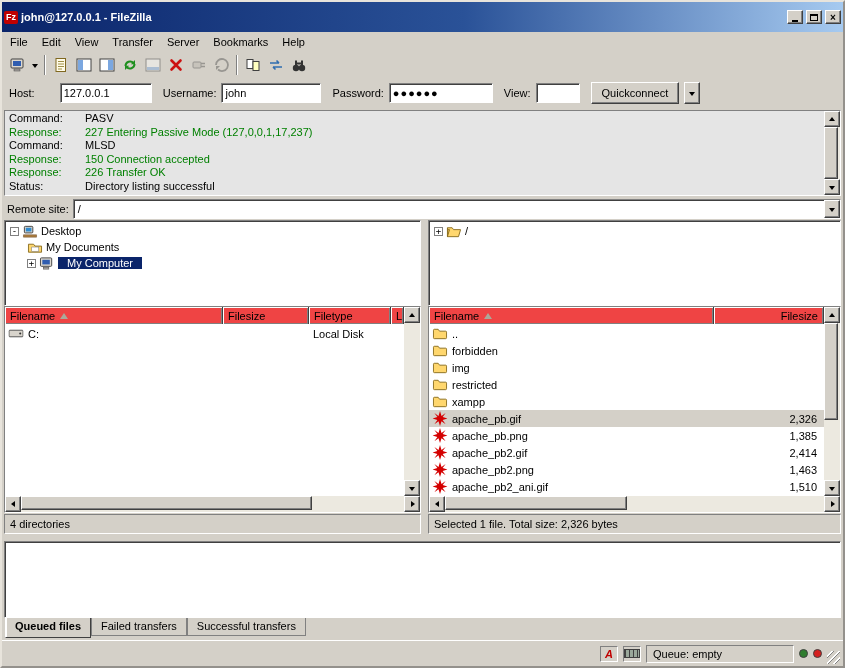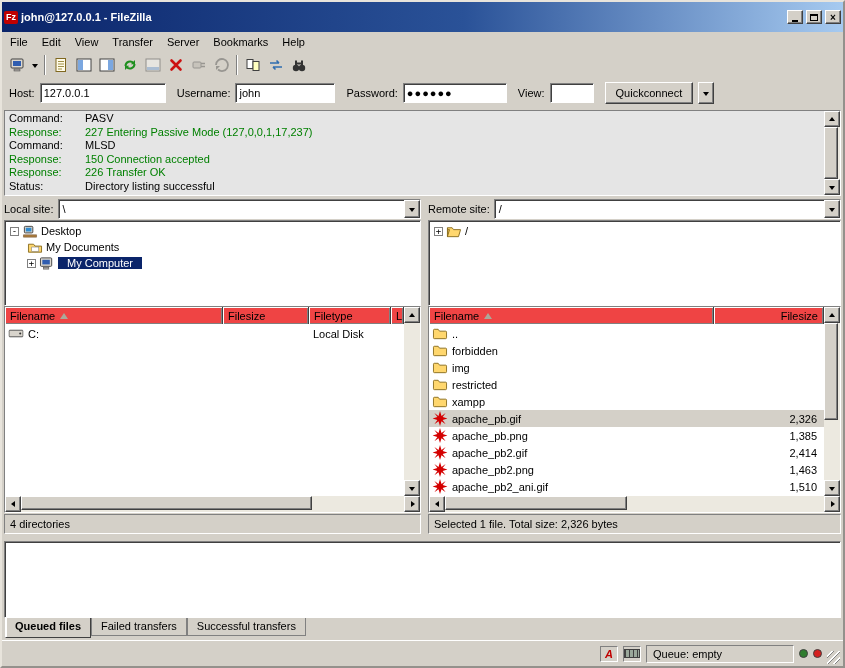--- a/index.html
+++ b/index.html
@@ -238,21 +238,21 @@
           <circle cx="5" cy="11" r="3.2" fill="#333"></circle>
           <circle cx="11" cy="11" r="3.2" fill="#333"></circle>
           <path d="M4 3.5 h2 v5 h-2zM10 3.5 h2 v5 h-2z" fill="#333"></path>
           <rect x="6" y="5.5" width="4" height="2" fill="#333"></rect>
         </svg>
       </span>
   </div>
 
   <div class="quickbar">
     <span>Host:</span>
-    <input class="qfield" style="width: 126px;" value="127.0.0.1">
+    <input class="qfield" style="width: 92px; margin-left: 20px;" value="127.0.0.1">
     <span style="margin-left:6px">Username:</span>
     <input class="qfield" style="width: 100px;" value="john">
     <span style="margin-left:6px">Password:</span>
     <input class="qfield" style="width: 104px; letter-spacing: 1px;" value="●●●●●●">
     <span style="margin-left:6px">View:</span>
     <input class="qfield" style="width: 44px;" value="">
     <button class="btn" style="margin-left:6px">Quickconnect</button>
     <span class="ddbtn">
         <span class="tri-down"></span>
       </span>
@@ -294,31 +294,20 @@
             <span class="sthumb" style="top:0;height:100%"></span>
           </span>
         <span class="sbtn">
             <span class="tri-down"></span>
           </span>
       </div>
     </div>
   </div>
 
   <div class="cols siterow">
-    <div class="w-l">
-        <div class="sitecell">
-      <span>Local site:</span>
-      <span class="combo">
-        <span class="combo-text">\</span>
-        <span class="combo-btn">
-              <span class="tri-down"></span>
-            </span>
-      </span>
-    </div>
-      </div>
     <div class="w-split"></div>
     <div class="w-r">
         <div class="sitecell">
       <span>Remote site:</span>
       <span class="combo">
         <span class="combo-text">/</span>
         <span class="combo-btn">
               <span class="tri-down"></span>
             </span>
       </span>

